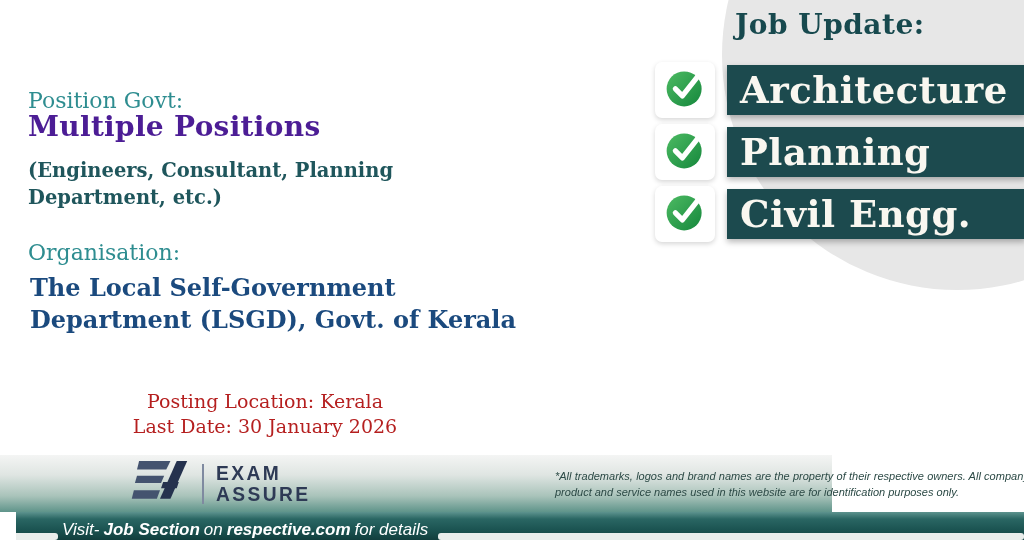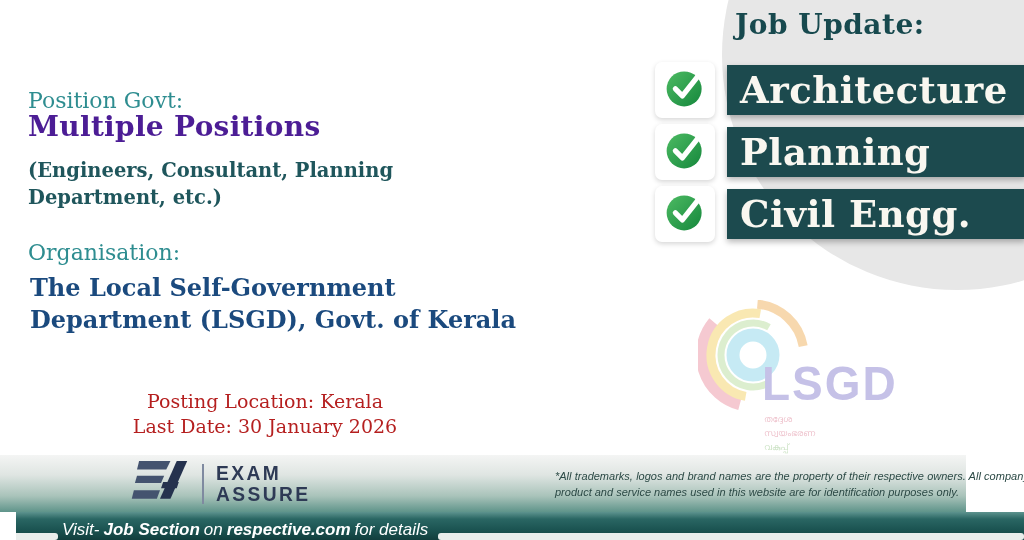--- a/index.html
+++ b/index.html
@@ -69,21 +69,21 @@
   }
   .lsgd-ml {
     position:absolute; left:66px; top:112px;
     font-family:"DejaVu Sans","Liberation Sans",sans-serif;
     font-size:9px; line-height:14px; opacity:.75;
   }
   .lsgd-ml .l1, .lsgd-ml .l2 { color:#e39aab; }
   .lsgd-ml .l3 { color:#a9cf9d; }
   
   .footer-strip {
-    position:absolute; left:0; top:455px; width:966px; height:57px;
+    position:absolute; left:0; top:455px; width:832px; height:57px;
     background:linear-gradient(180deg,#f4f5f4 0%,#dfe5e2 35%,#a9c3ba 72%,#5f948a 100%);
   }
   .brand { position:absolute; left:128px; top:4px; display:flex; align-items:center; }
   .brand-divider { width:2px; height:40px; background:#7f8aa0; margin:0 12px 0 10px; }
   .brand-name {
     font-family:"Liberation Sans","DejaVu Sans",sans-serif;
     font-size:20px; font-weight:bold; color:#2e3a55; letter-spacing:2.5px;
     line-height:1.05; transform:scaleX(.96); transform-origin:left center;
   }
   .disclaimer {
@@ -174,37 +174,20 @@
   <div class="org-name">
     <div>The Local Self-Government</div>
     <div>Department (LSGD), Govt. of Kerala</div>
   </div>
 
   <div class="red-block">
     <div>Posting Location: Kerala</div>
     <div>Last Date: 30 January 2026</div>
   </div>
 
-  <div class="lsgd">
-    <span>
-      <svg width="120" height="120" viewBox="0 0 120 120">
-        <path d="M15.9 22.2 A51 51 0 0 0 41.8 104.3" fill="none" stroke="#f3bcc6" stroke-width="12"></path>
-        <path d="M105.2 46.1 A51 51 0 0 0 59.4 4.2" fill="none" stroke="#f6cf9b" stroke-width="9"></path>
-        <path d="M62.3 13.6 A42 42 0 1 0 47.7 96.4" fill="none" stroke="#f8e3a0" stroke-width="9"></path>
-        <path d="M71 27.3 A32 32 0 1 0 71 82.7" fill="none" stroke="#d4ebc4" stroke-width="7"></path>
-        <circle cx="55" cy="55" r="20" fill="none" stroke="#b8e6f2" stroke-width="13"></circle>
-      </svg>
-    </span>
-    <div class="lsgd-text">LSGD</div>
-    <div class="lsgd-ml">
-      <div class="l1">തദ്ദേശ</div>
-      <div class="l2">സ്വയംഭരണ</div>
-      <div class="l3">വകുപ്പ്</div>
-    </div>
-  </div>
 
   <div class="footer-strip">
     <div class="brand">
       <span>
         <svg width="64" height="46" viewBox="0 0 60 44">
           <polygon points="10,2 40,2 36,10 8,10" fill="#44536f"></polygon>
           <polygon points="8,16 34,16 31,23 6,23" fill="#44536f"></polygon>
           <polygon points="5,30 30,30 27,38 3,38" fill="#44536f"></polygon>
           <polygon points="30,38 46,2 56,2 40,38" fill="#25324e"></polygon>
           <polygon points="33,22 48,22 46,28 31,28" fill="#25324e"></polygon>

